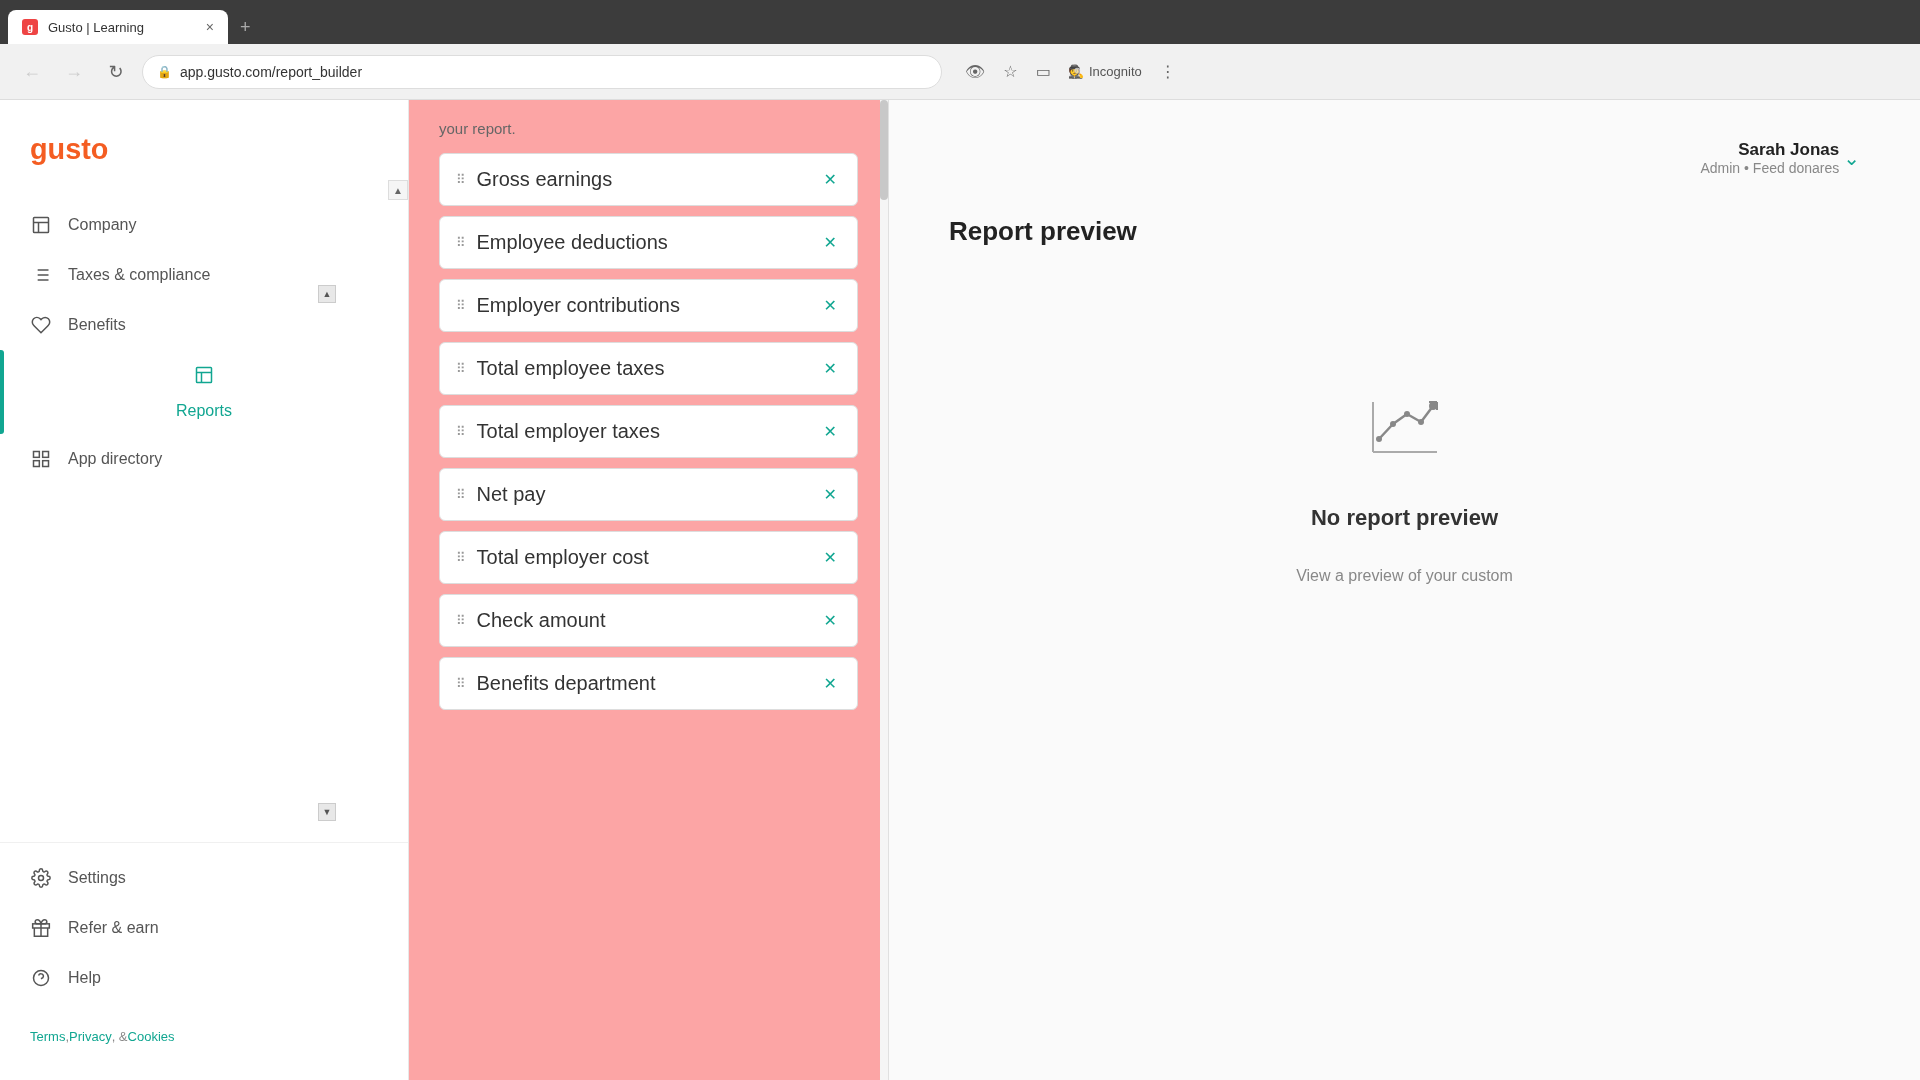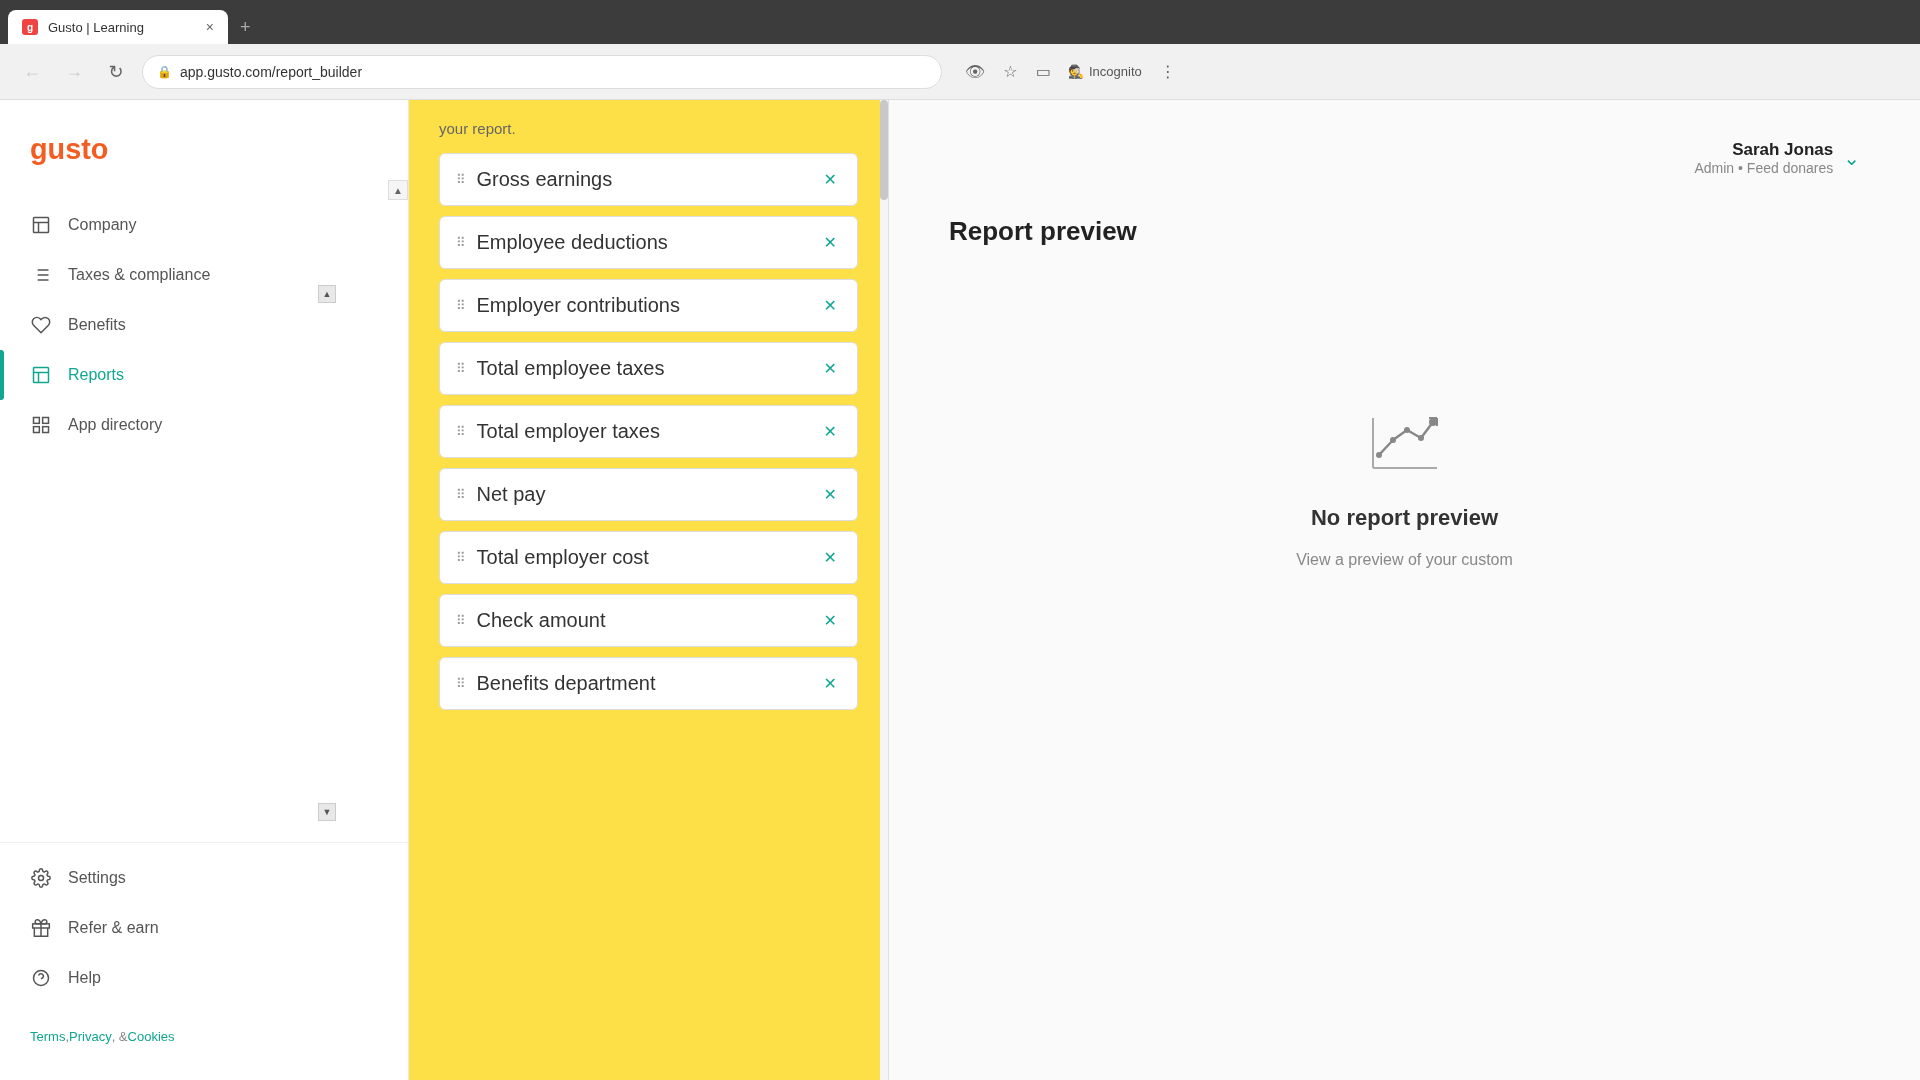--- a/index.html
+++ b/index.html
@@ -23,47 +23,47 @@
 
     
     .app { display: flex; height: calc(1080px - 100px); }
 
     
     .sidebar { width: 409px; background: #fff; border-right: 1px solid #e8e8e8; display: flex; flex-direction: column; padding: 20px 0; overflow-y: auto; position: relative; flex-shrink: 0; }
     .sidebar-logo { padding: 10px 30px 30px; }
     .sidebar-logo svg { width: 80px; height: 36px; }
     .sidebar-nav { flex: 1; }
     .sidebar-item { display: flex; align-items: center; gap: 16px; padding: 14px 30px; color: #555; font-size: 16px; cursor: pointer; text-decoration: none; position: relative; transition: color 0.15s; }
-    .sidebar-item.active { color: #11a691; font-weight: 500; }
+    .sidebar-item.active { color: #11a691; font-weight: 500; flex-direction: column; }
     .sidebar-item.active::before { content: ''; position: absolute; left: 0; top: 0; bottom: 0; width: 4px; background: #11a691; border-radius: 0 3px 3px 0; }
     .sidebar-item .item-icon { width: 22px; height: 22px; display: flex; align-items: center; justify-content: center; flex-shrink: 0; }
     .sidebar-divider { height: 20px; }
     .sidebar-bottom { padding: 10px 0; border-top: 1px solid #f0f0f0; margin-top: 10px; }
     .sidebar-footer { padding: 16px 30px; display: flex; font-size: 13px; color: #888; flex-wrap: wrap; }
     .sidebar-footer a { color: #11a691; text-decoration: none; }
     .scroll-btn { background: #f5f5f5; border: 1px solid #ddd; color: #666; width: 20px; height: 20px; display: flex; align-items: center; justify-content: center; font-size: 10px; cursor: pointer; }
 
     
     .main { flex: 1; display: flex; overflow: hidden; }
 
     
-    .report-panel { width: 480px; background: #fde047; border-right: 1px solid #e0e0e0; display: flex; flex-direction: column; overflow: hidden; flex-shrink: 0; position: relative; }
+    .report-panel { width: 480px; background: #fca5a5; border-right: 1px solid #e0e0e0; display: flex; flex-direction: column; overflow: hidden; flex-shrink: 0; position: relative; }
     .report-panel-content { flex: 1; overflow-y: auto; padding: 0 30px 30px; }
 
     
     .report-item { display: flex; align-items: center; justify-content: space-between; padding: 14px 16px; border: 1px solid #ddd; border-radius: 6px; margin-bottom: 10px; background: #fff; cursor: grab; }
     .report-item-left { display: flex; align-items: center; gap: 12px; }
     .drag-handle { color: #999; font-size: 13px; letter-spacing: -1px; }
     .report-item-label { font-size: 20px; color: #333; }
     .report-item-remove { background: none; border: none; color: #11a691; font-size: 16px; cursor: pointer; padding: 2px 4px; }
 
     
     .preview-panel { flex: 1; background: #fafafa; padding: 40px 60px; overflow-y: auto; }
     .preview-title { font-size: 26px; font-weight: 600; color: #222; margin-bottom: 40px; }
-    .preview-empty { display: flex; flex-direction: column; align-items: center; justify-content: center; height: 400px; gap: 20px; }
+    .preview-empty { display: flex; flex-direction: column; align-items: center; justify-content: center; height: 400px; gap: 36px; }
     .preview-chart-icon { width: 80px; height: 80px; }
     .preview-empty-title { font-size: 22px; font-weight: 600; color: #333; }
     .preview-empty-desc { font-size: 16px; color: #888; }
     .user-info { text-align: right; }
     .user-name { font-size: 17px; font-weight: 600; color: #222; }
     .user-role { font-size: 14px; color: #888; }
     .user-chevron { color: #11a691; font-size: 20px; cursor: pointer; }
 
     
     .report-panel-content::-webkit-scrollbar { width: 6px; }
@@ -308,21 +308,21 @@
           </div>
           <button class="report-item-remove">✕</button>
         </div>
 
       </div>
     </div>
 
     <div class="preview-panel">
 
       <div style="display:flex; justify-content:flex-end; margin-bottom: 40px;">
-        <div style="display:flex; align-items:center; gap: 10px;">
+        <div style="display:flex; align-items:center; gap: 4px;">
           <div class="user-info">
             <div class="user-name">Sarah Jonas</div>
             <div class="user-role">Admin • Feed donares</div>
           </div>
           <span class="user-chevron">⌄</span>
         </div>
       </div>
 
       <h2 class="preview-title">Report preview</h2>
 

